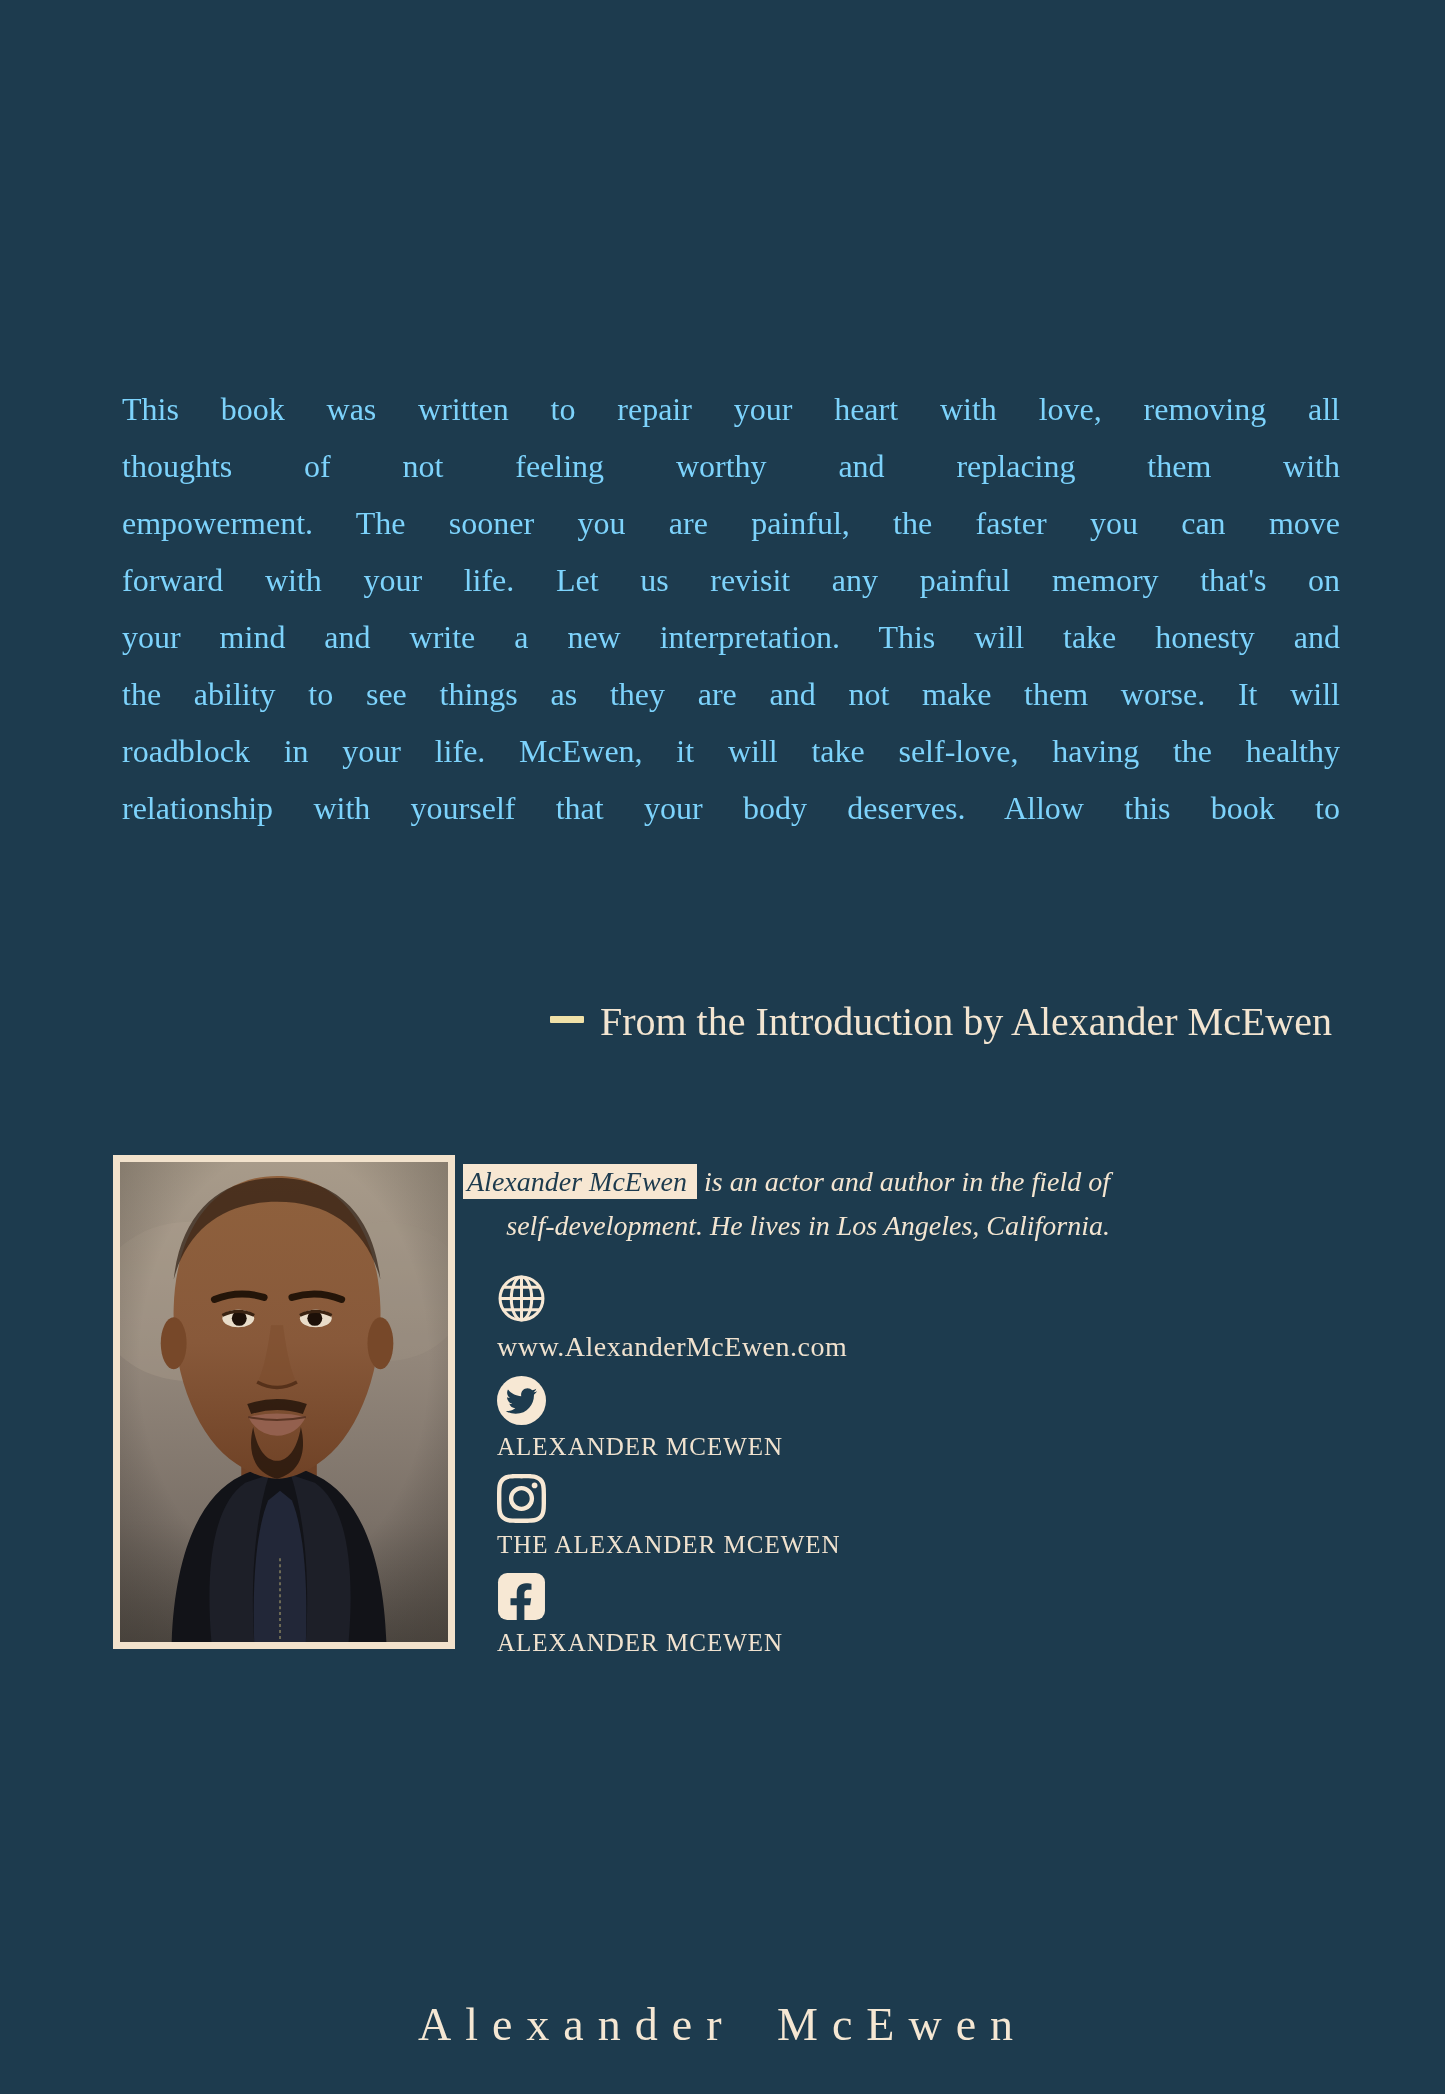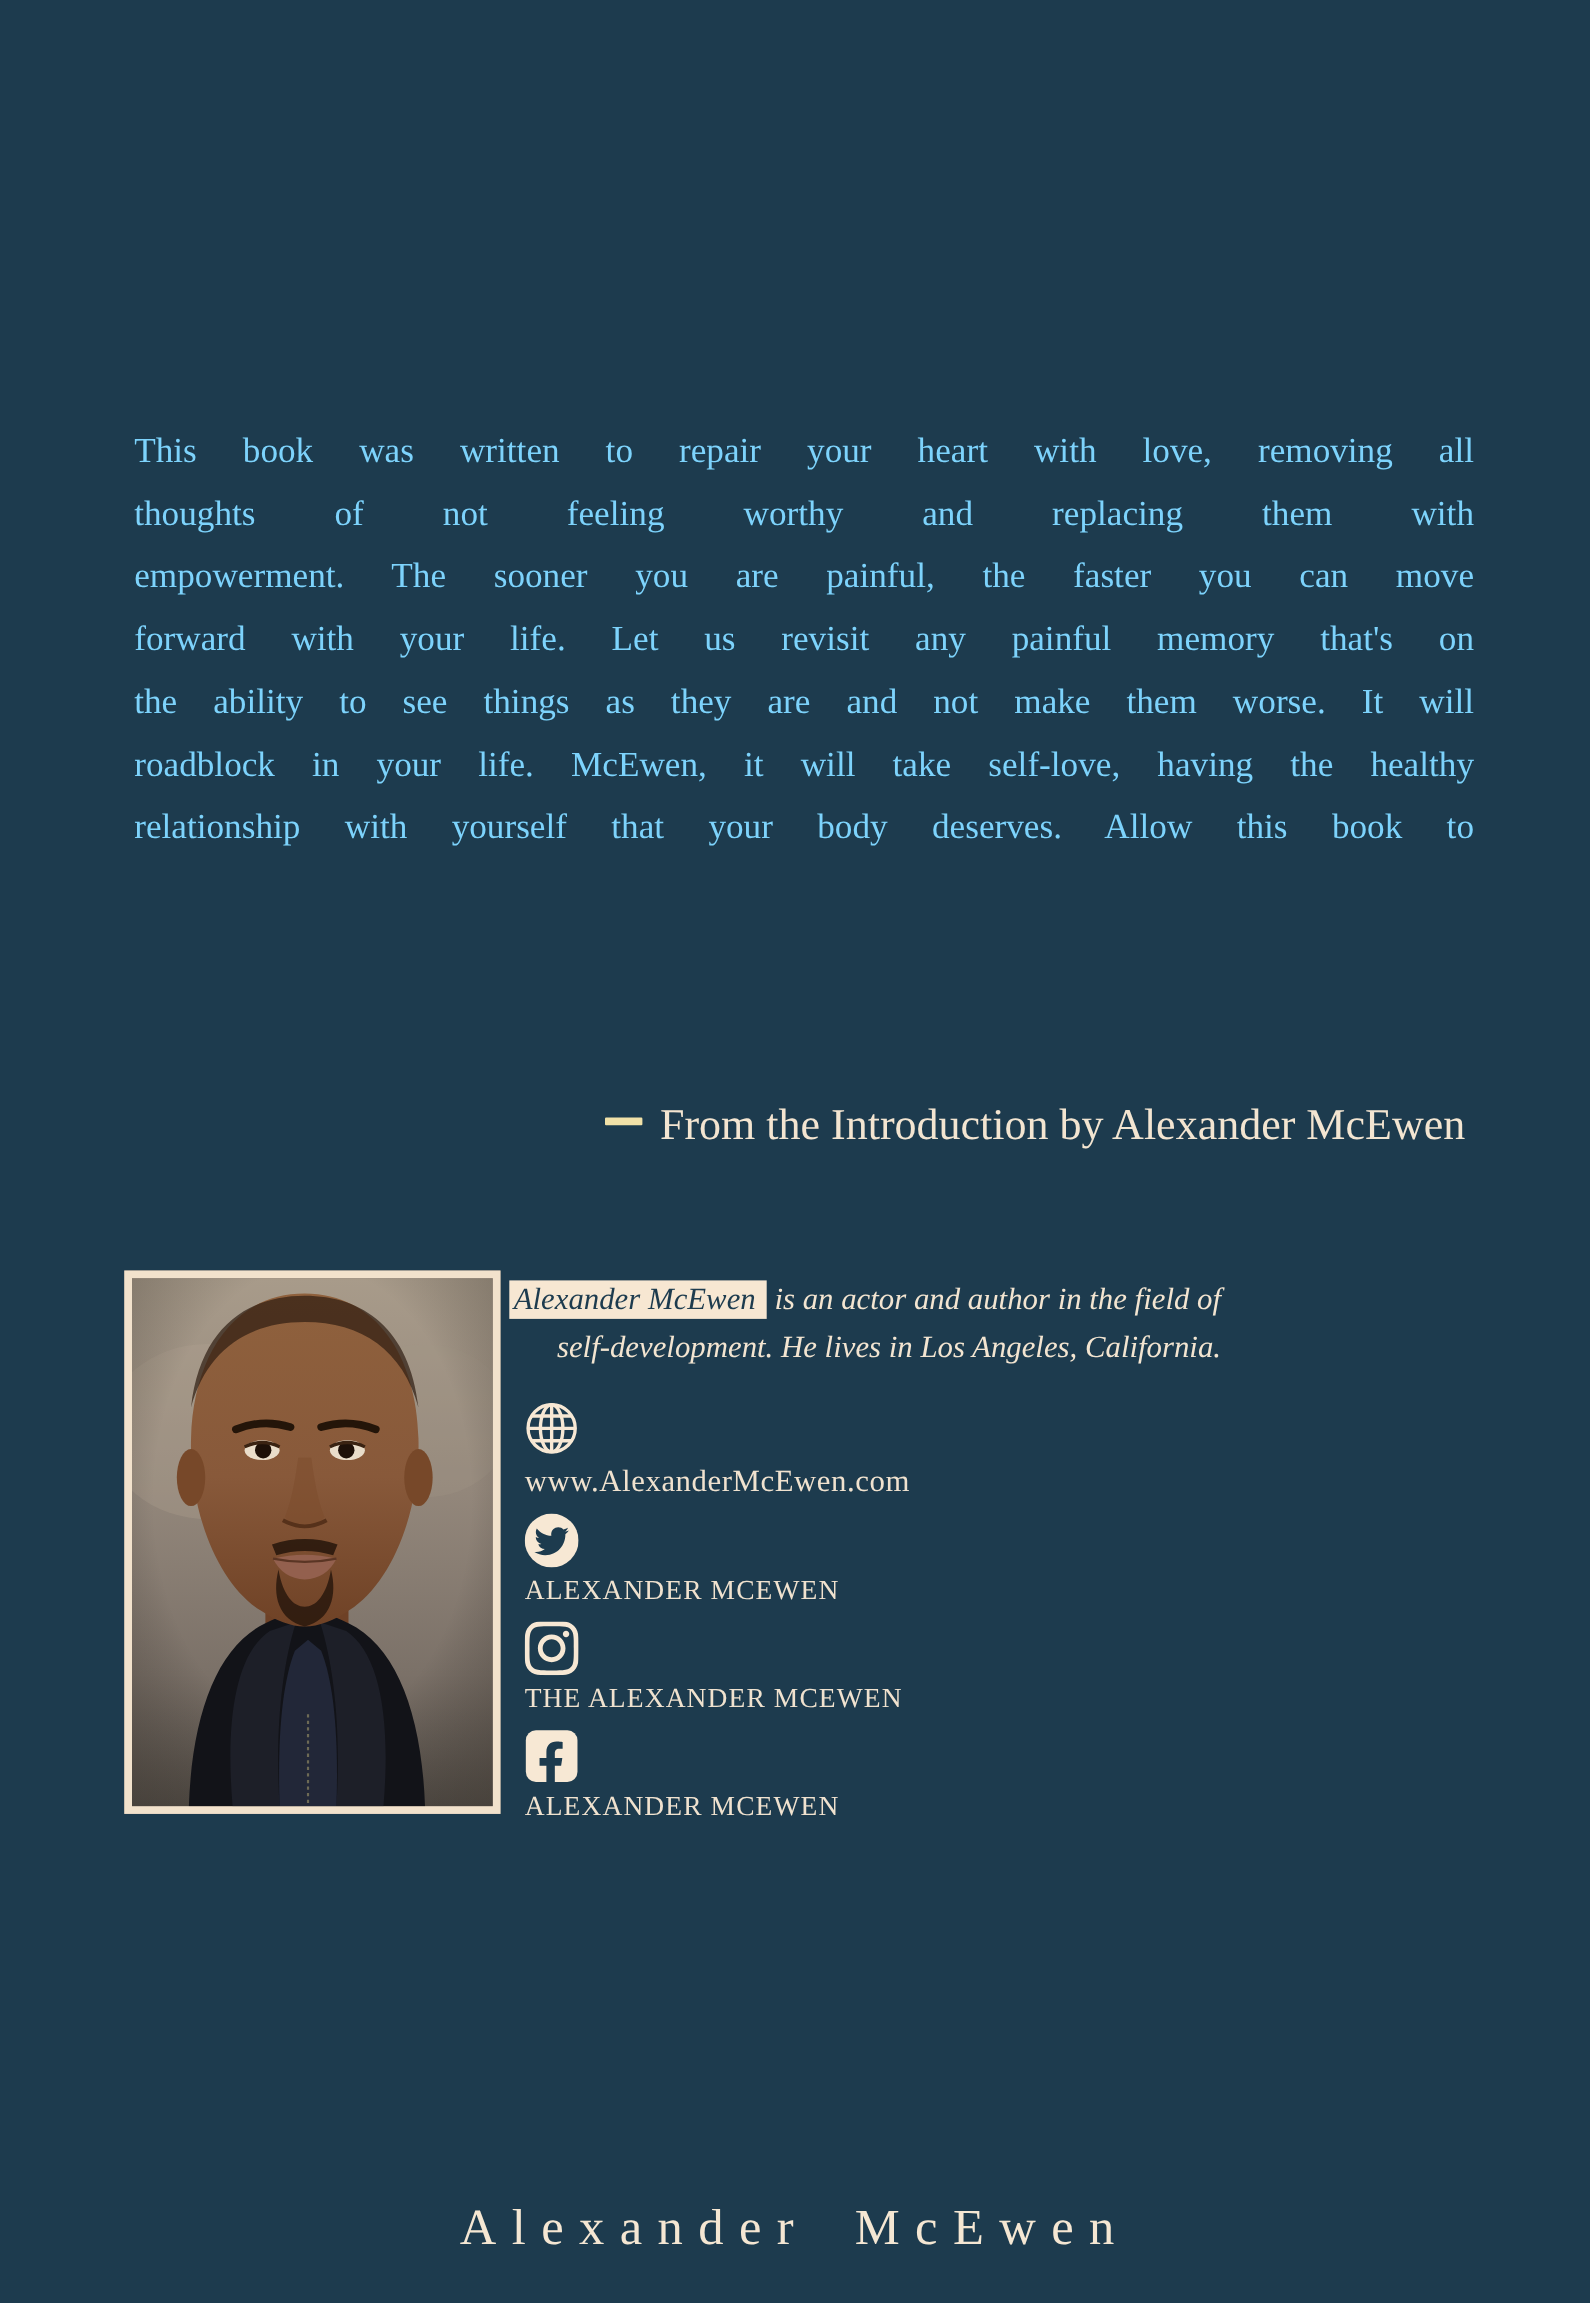--- a/index.html
+++ b/index.html
@@ -32,21 +32,21 @@
   }
   .photo-frame svg{display:block;width:100%;height:100%;}
   .bio{
     position:absolute;left:463px;top:1160px;
     font-size:28px;font-style:italic;line-height:44px;color:#f3e5d1;white-space:nowrap;text-align:right;
   }
   .bio-highlight{
     background:#f7e7d2;color:#1d3b4e;padding:2px 10px 2px 4px;
   }
   .links{position:absolute;left:477px;top:1274px;}
-  .link-item{margin-bottom:13px;}
+  .link-item{margin-bottom:13px;margin-left:20px;}
   .li-icon{display:block;width:49px;height:49px;margin-bottom:8px;}
   .li-icon svg{display:block;width:100%;height:100%;}
   .li-label{color:#f0e2cf;}
   .li-label.website{font-size:28px;letter-spacing:0.5px;}
   .li-label.handle{font-size:25px;letter-spacing:1px;}
   .footer-name{
     position:absolute;left:0;top:1998px;width:100%;text-align:center;
     font-size:46px;letter-spacing:14px;word-spacing:16px;color:#f5e7d3;
   }
 </style>
@@ -54,20 +54,21 @@
 <body>
 
 <div class="cover">
 
 
   <div class="blurb">
     <div class="bl">This book was written to repair your heart with love, removing all</div>
     <div class="bl">thoughts of not feeling worthy and replacing them with</div>
     <div class="bl">empowerment. The sooner you are painful, the faster you can move</div>
     <div class="bl">forward with your life. Let us revisit any painful memory that's on</div>
+    <div class="bl">your mind and write a new interpretation. This will take honesty and</div>
     <div class="bl">the ability to see things as they are and not make them worse. It will</div>
     <div class="bl">roadblock in your life. McEwen, it will take self-love, having the healthy</div>
     <div class="bl">relationship with yourself that your body deserves. Allow this book to</div>
   </div>
 
   <div class="attribution">
     <span class="dash"></span><span>From the Introduction by Alexander McEwen</span>
   </div>
 
   <div class="photo-frame">

